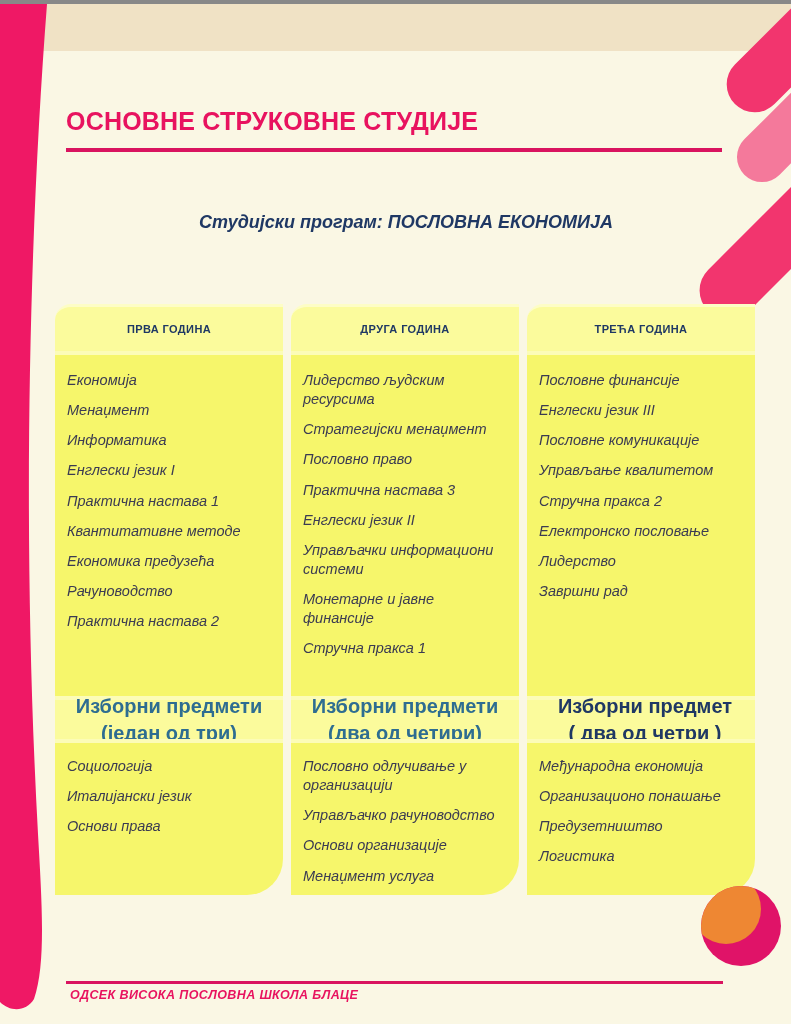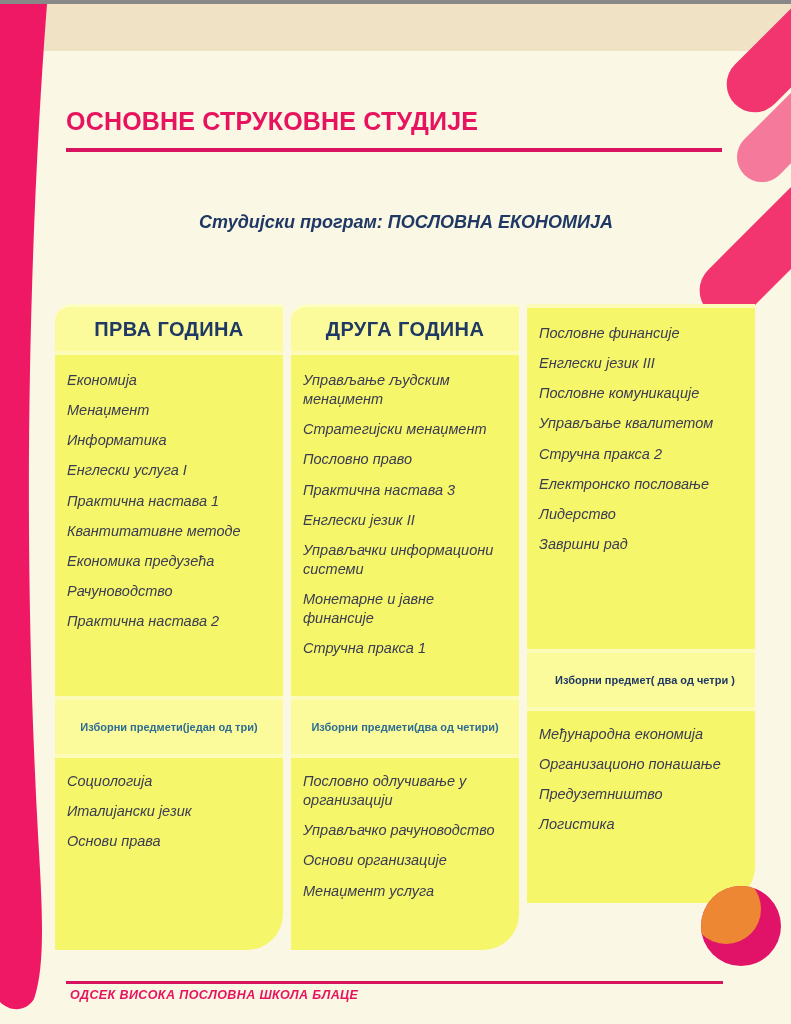--- a/index.html
+++ b/index.html
@@ -45,41 +45,41 @@
   }
   
   .columns{
     position:absolute;left:55px;top:300px;display:flex;gap:8px;z-index:4;
   }
   .column{width:228px;display:flex;flex-direction:column;}
   .year-header{
     height:47px;background:var(--pale_yellow,#FBFB9C);
     border-radius:16px 0 0 0;
     display:flex;align-items:center;justify-content:center;
-    font-size:20px;font-weight:bold;color:var(--navy,#1F3864);
+    font-size:11px;font-weight:bold;color:var(--navy,#1F3864);
     letter-spacing:.4px;
     border-top:3px solid var(--pale_highlight,#FDFDC6);
     box-sizing:border-box;
   }
   .sep{height:4px;background:var(--sep_yellow,#FCFCB8);}
   .course-box{
     height:341px;background:var(--yellow,#F6F66B);
     padding:16px 20px 0 12px;box-sizing:border-box;
   }
   .course{
     font-size:14.5px;font-style:italic;color:var(--course_text,#3B3B52);
     line-height:1.32;margin-bottom:11px;
   }
   .elective-header{
-    height:54px;background:var(--pale_yellow,#FBFB9C);
-    display:flex;flex-direction:row;align-items:center;justify-content:center;
-    font-size:11px;font-weight:bold;line-height:1.35;
+    height:39px;background:var(--pale_yellow,#FBFB9C);
+    display:flex;flex-direction:column;align-items:center;justify-content:center;
+    font-size:20px;font-weight:bold;line-height:1.35;
   }
   .elective-box{
-    height:192px;background:var(--yellow,#F6F66B);
+    height:152px;background:var(--yellow,#F6F66B);
     padding:14px 8px 0 12px;box-sizing:border-box;
     border-radius:0 0 36px 0;
   }
   
   .deco-circle{
     position:absolute;left:701px;top:882px;width:80px;height:80px;
     border-radius:50%;background:var(--magenta,#E01368);overflow:hidden;z-index:7;
   }
   .deco-circle-orange{
     position:absolute;left:-10px;top:-12px;width:70px;height:70px;
@@ -119,21 +119,21 @@
 
   <div class="columns">
 
     <div class="column">
       <div class="year-header">ПРВА ГОДИНА</div>
       <div class="sep"></div>
       <div class="course-box course-list">
           <div class="course">Економија</div>
           <div class="course">Менаџмент</div>
           <div class="course">Информатика</div>
-          <div class="course">Енглески услуга I</div>
+          <div class="course">Енглески језик I</div>
           <div class="course">Практична настава 1</div>
           <div class="course">Квантитативне методе</div>
           <div class="course">Економика предузећа</div>
           <div class="course">Рачуноводство</div>
           <div class="course">Практична настава 2</div>
         </div>
       <div class="sep"></div>
       <div class="elective-header" style="color: rgb(46, 109, 145);">
         <div>Изборни предмети</div>
         <div>(један од три)</div>
@@ -143,21 +143,21 @@
           <div class="course">Социологија</div>
           <div class="course">Италијански језик</div>
           <div class="course">Основи права</div>
         </div>
     </div>
 
     <div class="column">
       <div class="year-header">ДРУГА ГОДИНА</div>
       <div class="sep"></div>
       <div class="course-box course-list">
-          <div class="course">Управљање људским менаџмент</div>
+          <div class="course">Лидерство људским ресурсима</div>
           <div class="course">Стратегијски менаџмент</div>
           <div class="course">Пословно право</div>
           <div class="course">Практична настава 3</div>
           <div class="course">Енглески језик II</div>
           <div class="course">Управљачки информациони системи</div>
           <div class="course">Монетарне и јавне финансије</div>
           <div class="course">Стручна пракса 1</div>
         </div>
       <div class="sep"></div>
       <div class="elective-header" style="color: rgb(46, 109, 145);">
@@ -167,20 +167,21 @@
       <div class="sep"></div>
       <div class="elective-box elective-list">
           <div class="course">Пословно одлучивање у организацији</div>
           <div class="course">Управљачко рачуноводство</div>
           <div class="course">Основи организације</div>
           <div class="course">Менаџмент услуга</div>
         </div>
     </div>
 
     <div class="column">
+      <div class="year-header">ТРЕЋА ГОДИНА</div>
       <div class="sep"></div>
       <div class="course-box course-list">
           <div class="course">Пословне финансије</div>
           <div class="course">Енглески језик III</div>
           <div class="course">Пословне комуникације</div>
           <div class="course">Управљање квалитетом</div>
           <div class="course">Стручна пракса 2</div>
           <div class="course">Електронско пословање</div>
           <div class="course">Лидерство</div>
           <div class="course">Завршни рад</div>

